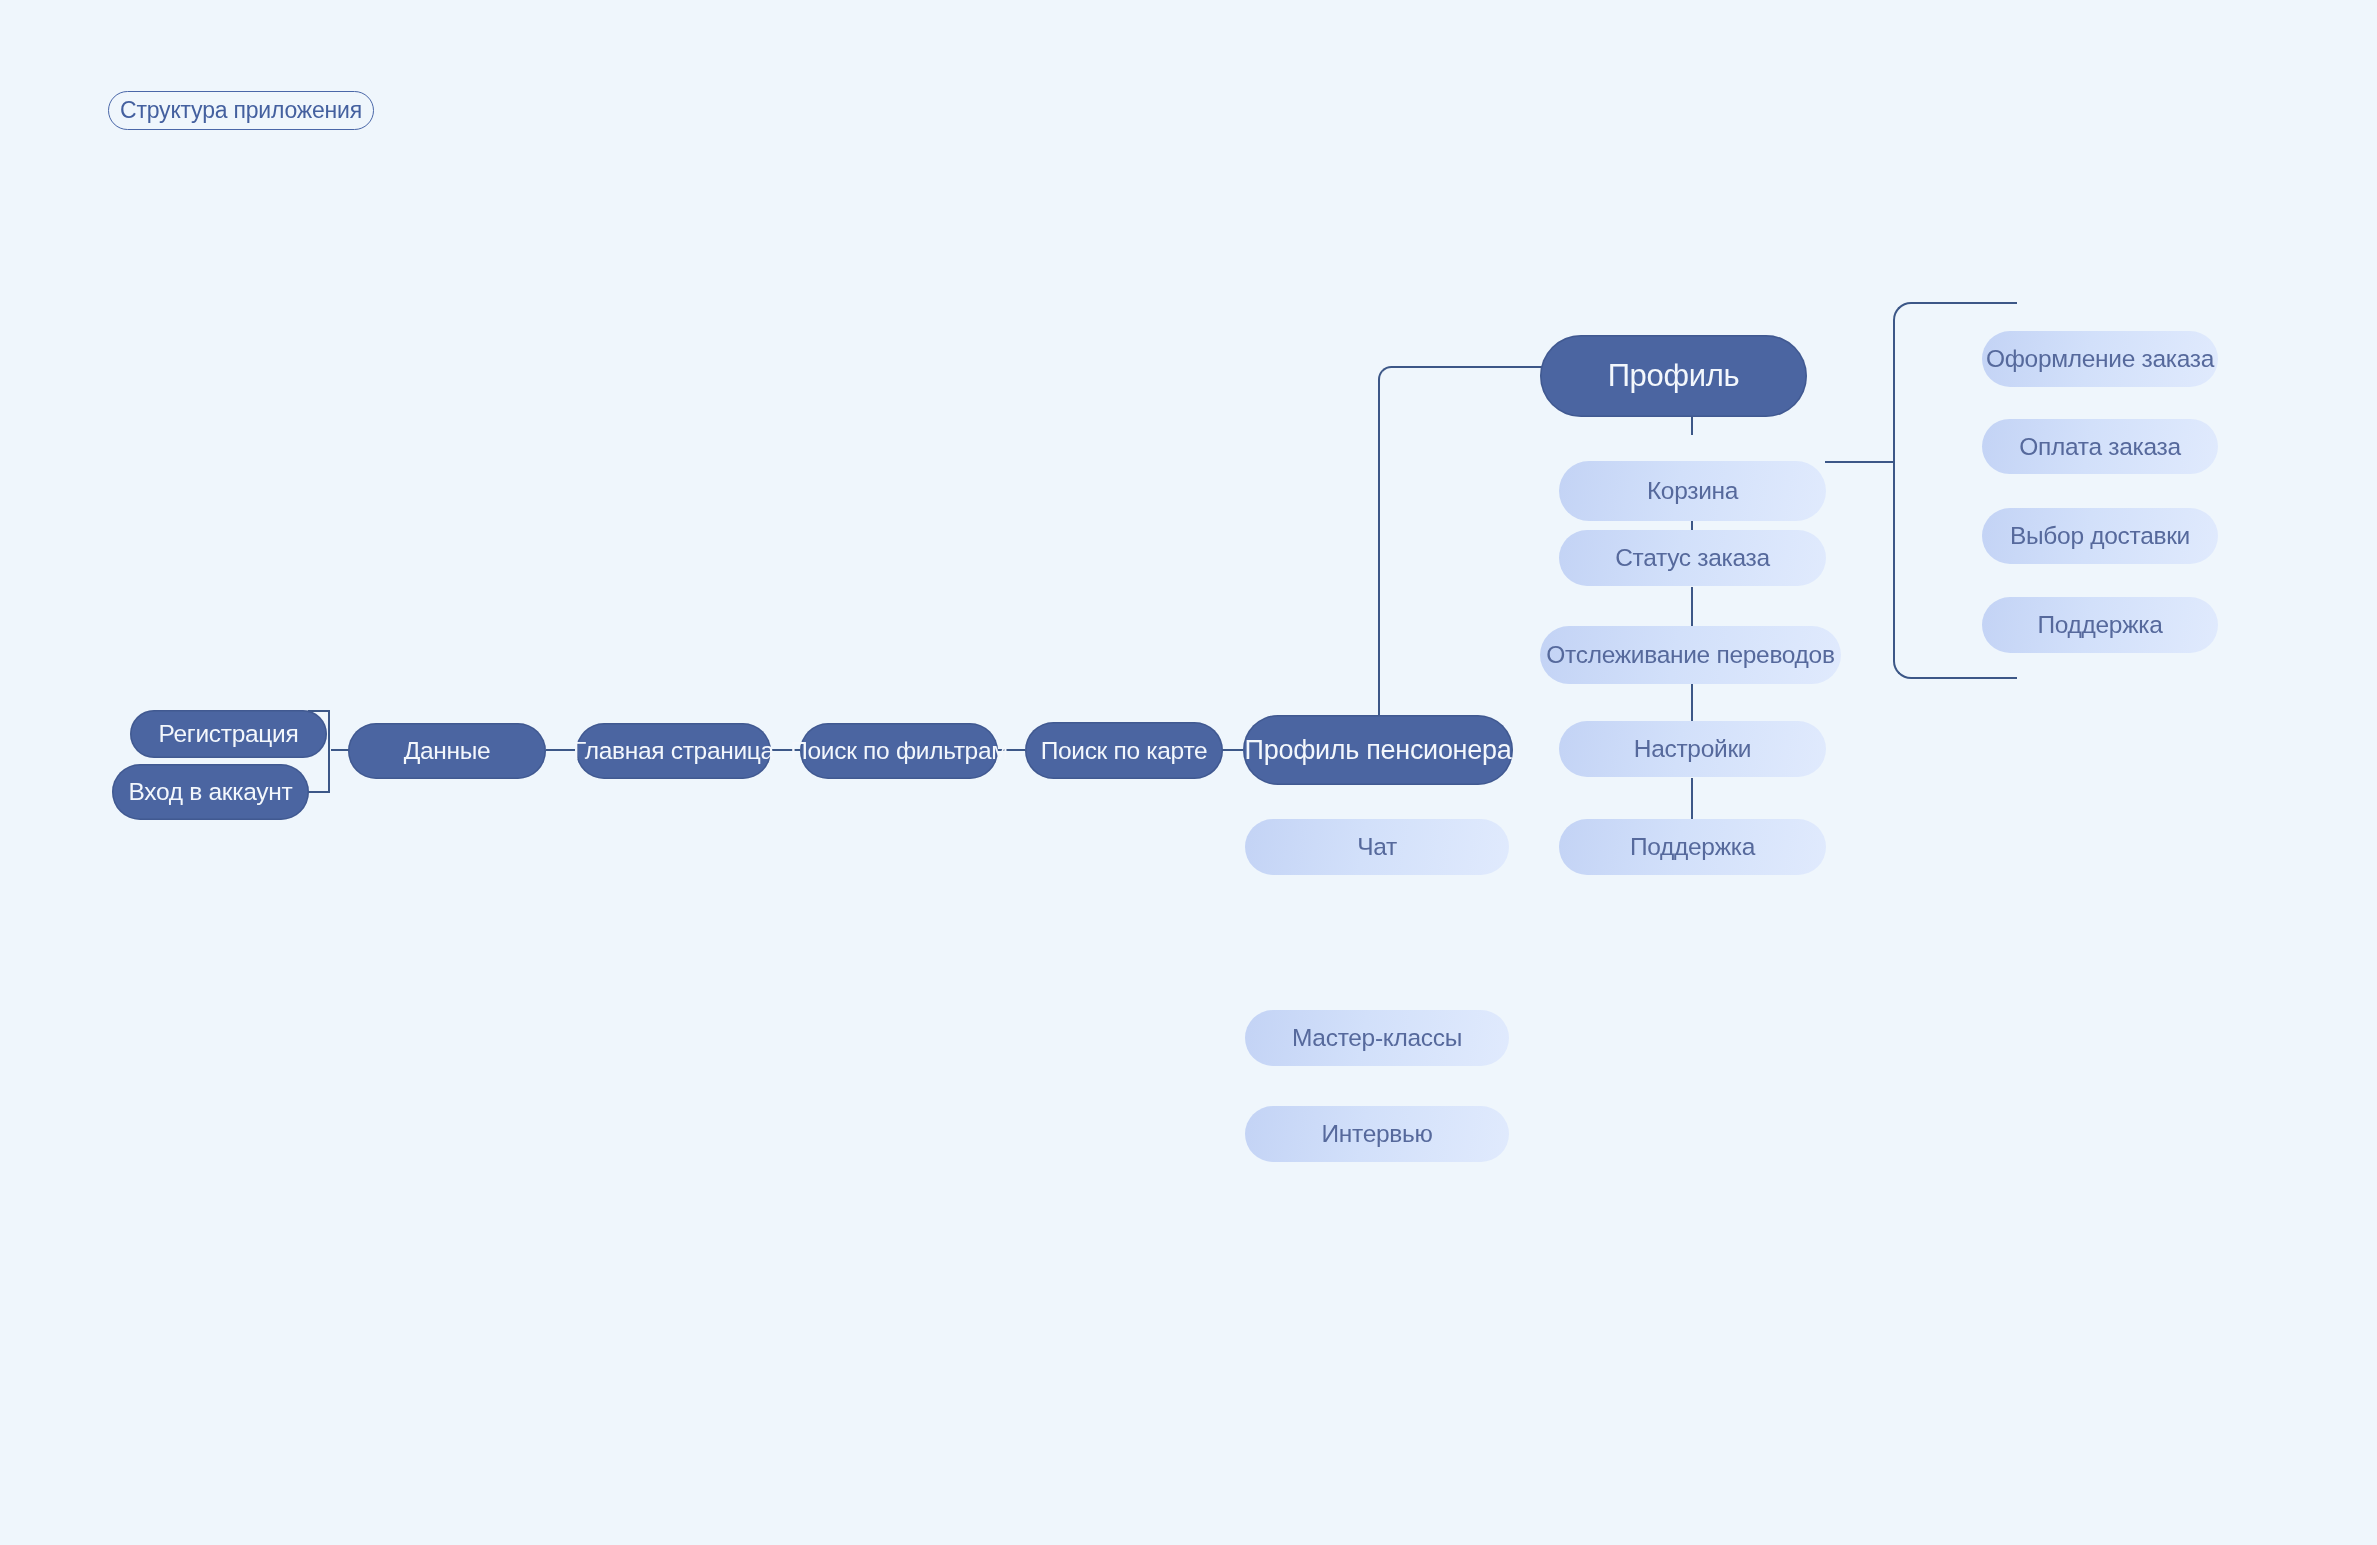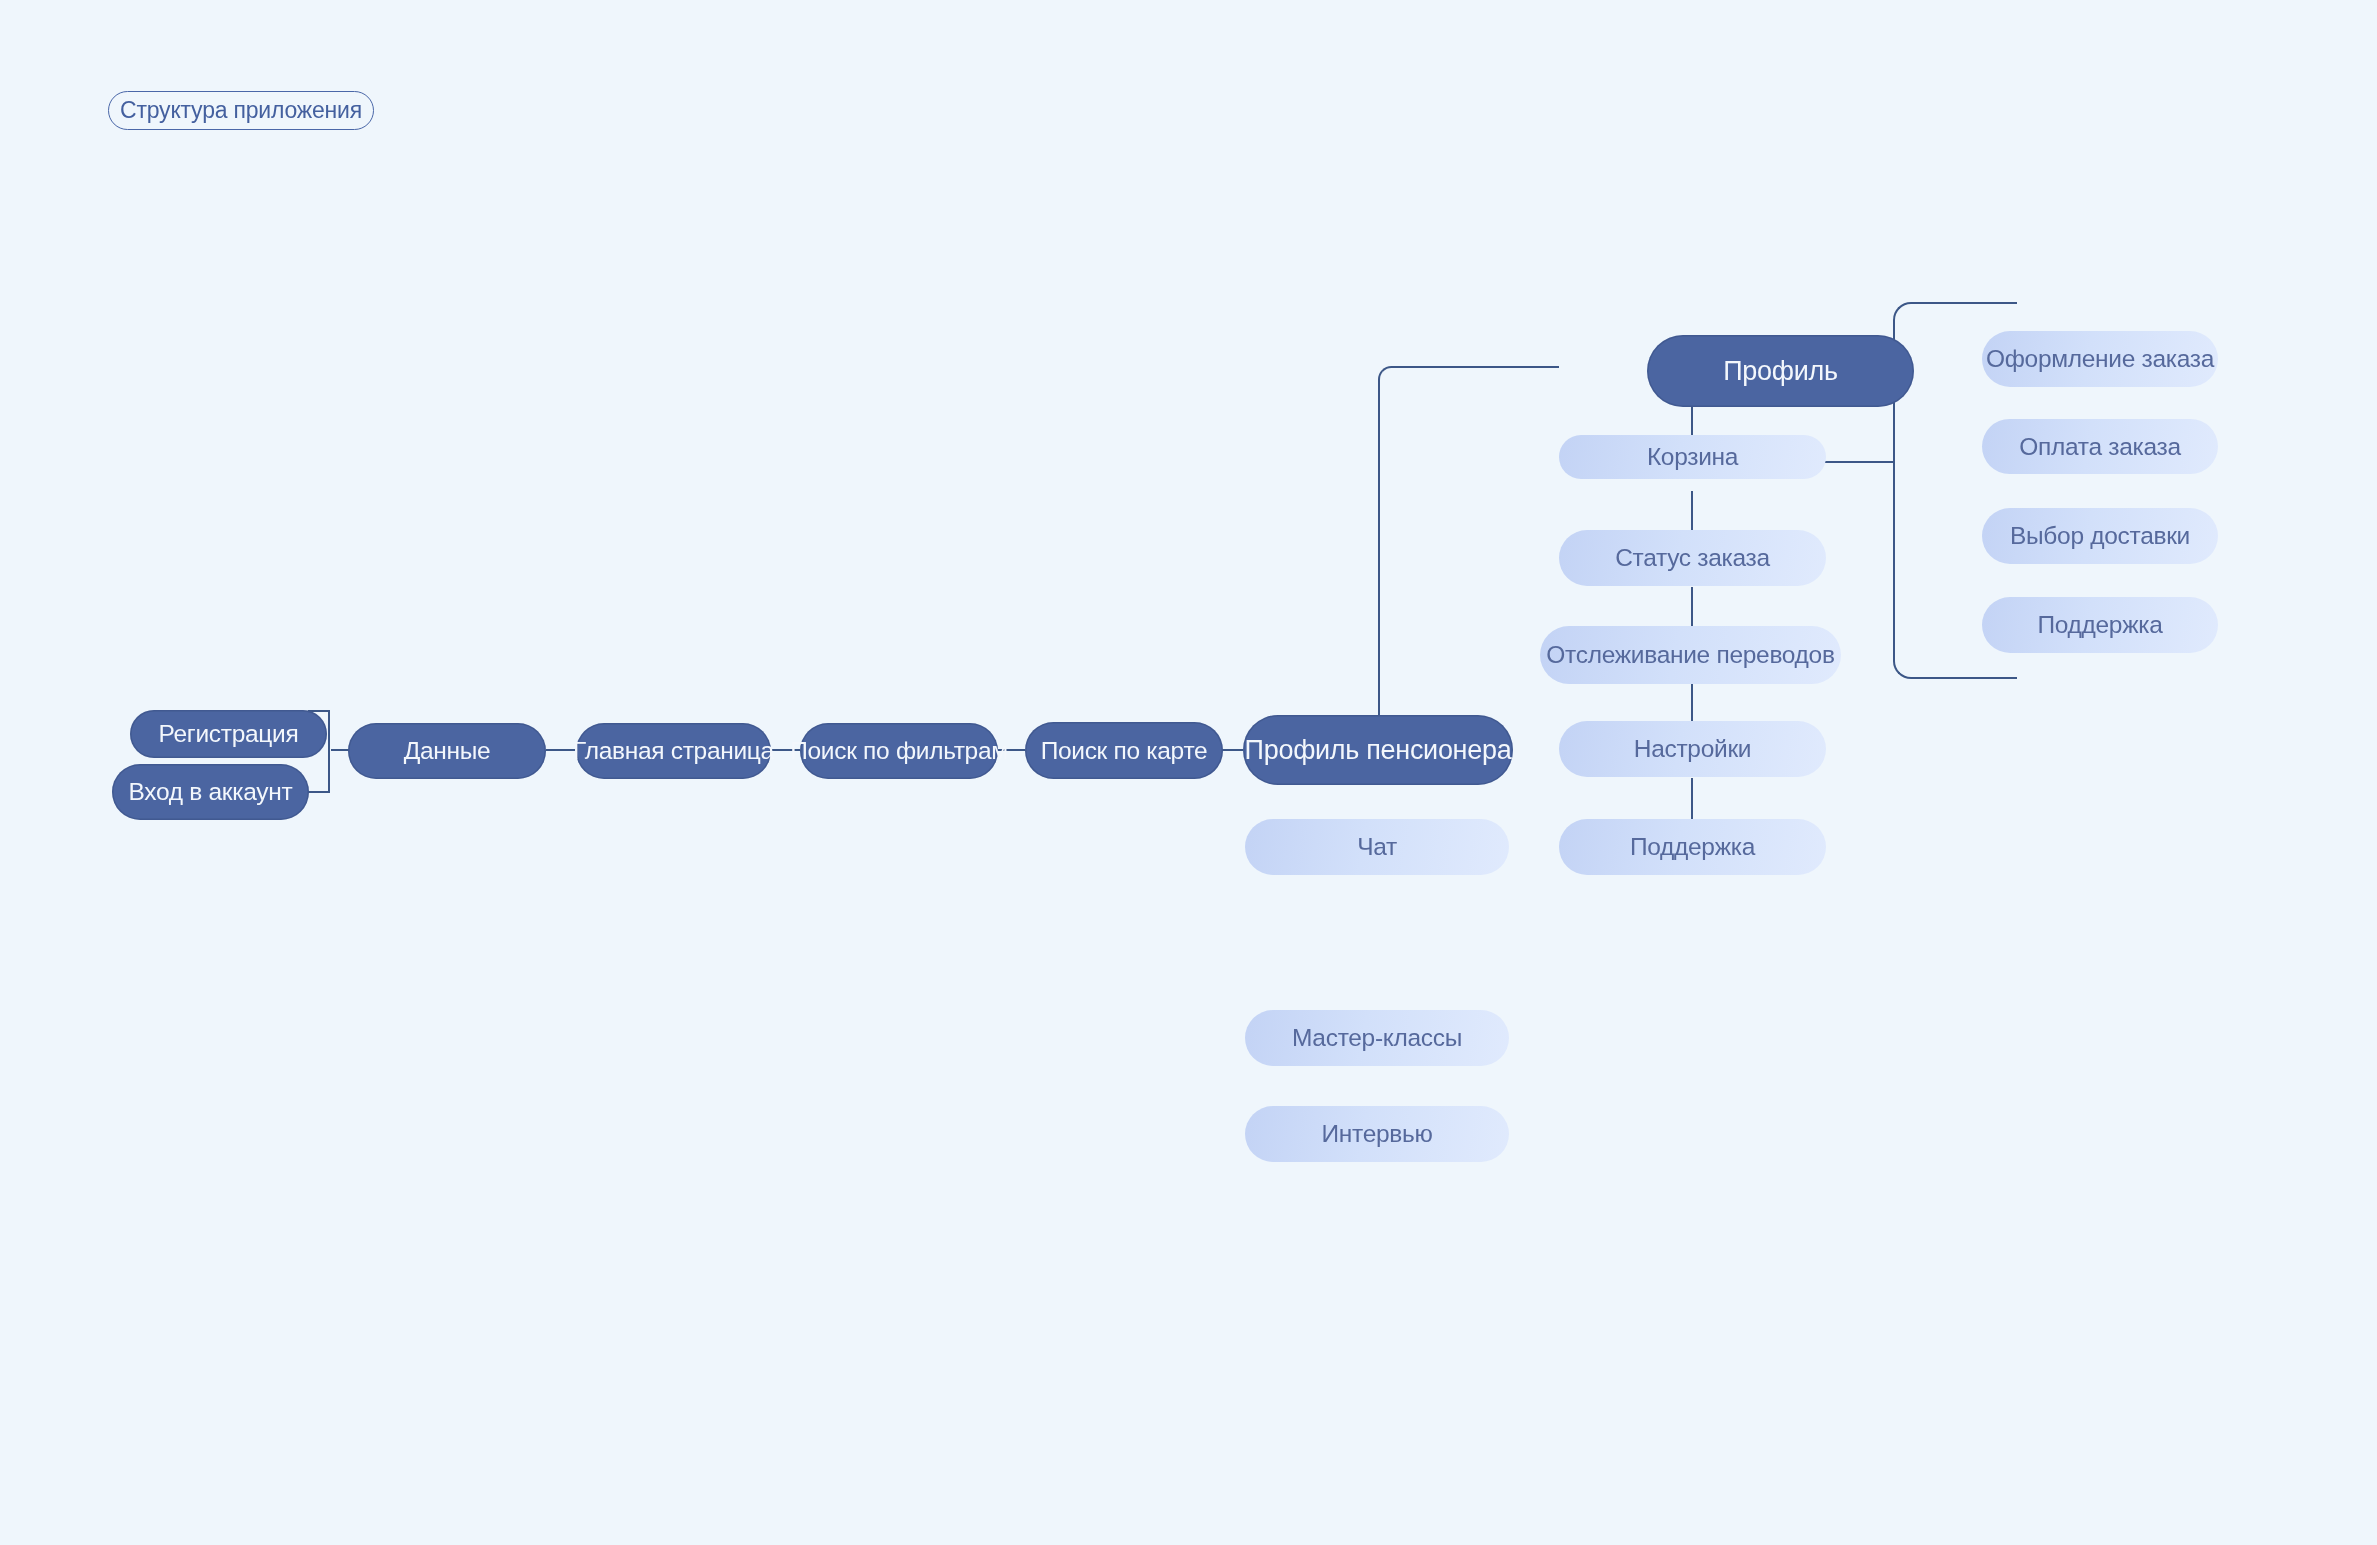--- a/index.html
+++ b/index.html
@@ -125,35 +125,35 @@
   </div>
   <div class="pill pill-dark" style="left:800px; top:723px; width:198px; height:56px;">
     <span>Поиск по фильтрам</span>
   </div>
   <div class="pill pill-dark" style="left:1025px; top:722px; width:198px; height:57px;text-align:right;">
     <span>Поиск по карте</span>
   </div>
   <div class="pill pill-dark pill-big" style="left:1243px; top:715px; width:270px; height:70px;">
     <span>Профиль пенсионера</span>
   </div>
-  <div class="pill pill-dark" style="left:1647px; top:335px; width:267px; height:72px; font-size:27px;">
+  <div class="pill pill-dark" style="left:1540px; top:335px; width:267px; height:82px; font-size:31px;">
     <span>Профиль</span>
   </div>
 
   <div class="pill pill-light" style="left:1245px; top:819px; width:264px; height:56px;text-align:right;">
     <span>Чат</span>
   </div>
   <div class="pill pill-light" style="left:1245px; top:1010px; width:264px; height:56px;">
     <span>Мастер-классы</span>
   </div>
   <div class="pill pill-light" style="left:1245px; top:1106px; width:264px; height:56px;">
     <span>Интервью</span>
   </div>
 
-  <div class="pill pill-light" style="left:1559px; top:435px; width:267px; height:44px;text-align:right;">
+  <div class="pill pill-light" style="left:1559px; top:461px; width:267px; height:60px;text-align:right;">
     <span>Корзина</span>
   </div>
   <div class="pill pill-light" style="left:1559px; top:530px; width:267px; height:56px;">
     <span>Статус заказа</span>
   </div>
   <div class="pill pill-light" style="left:1540px; top:626px; width:301px; height:58px;">
     <span>Отслеживание переводов</span>
   </div>
   <div class="pill pill-light" style="left:1559px; top:721px; width:267px; height:56px;">
     <span>Настройки</span>

